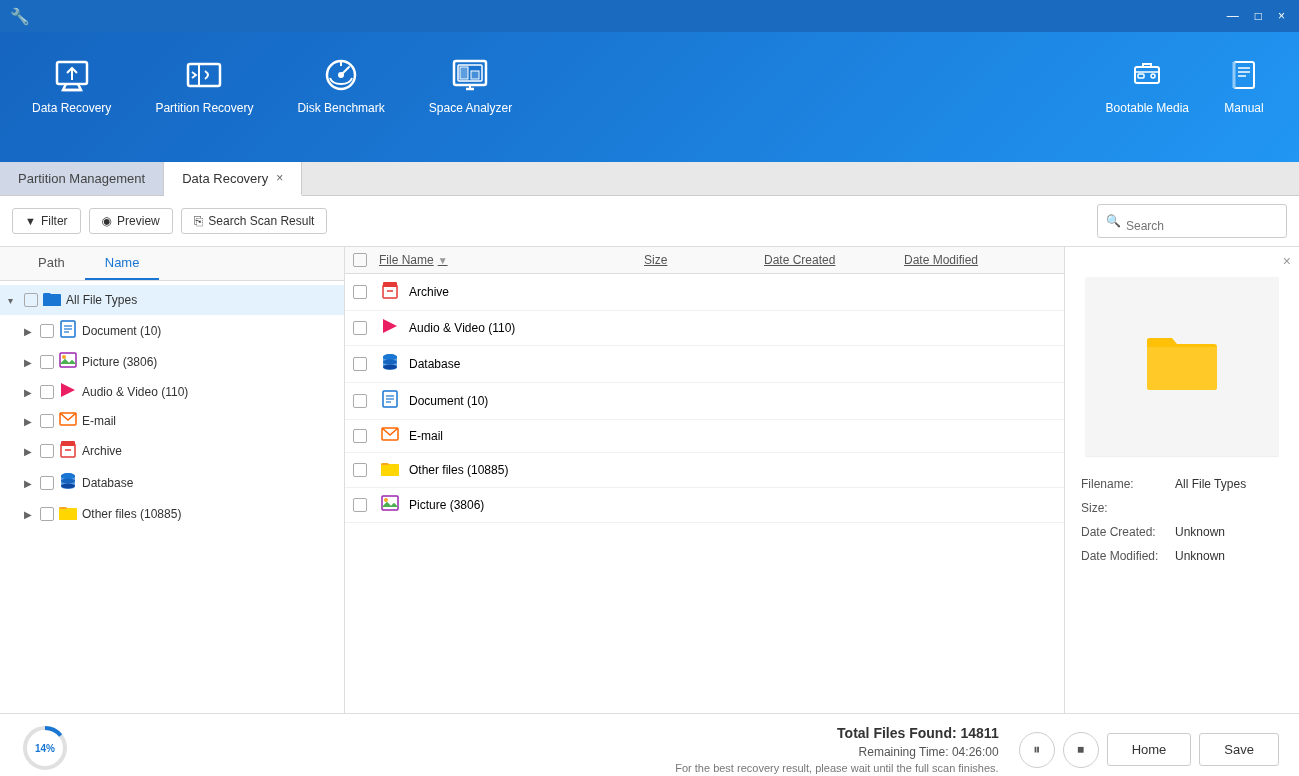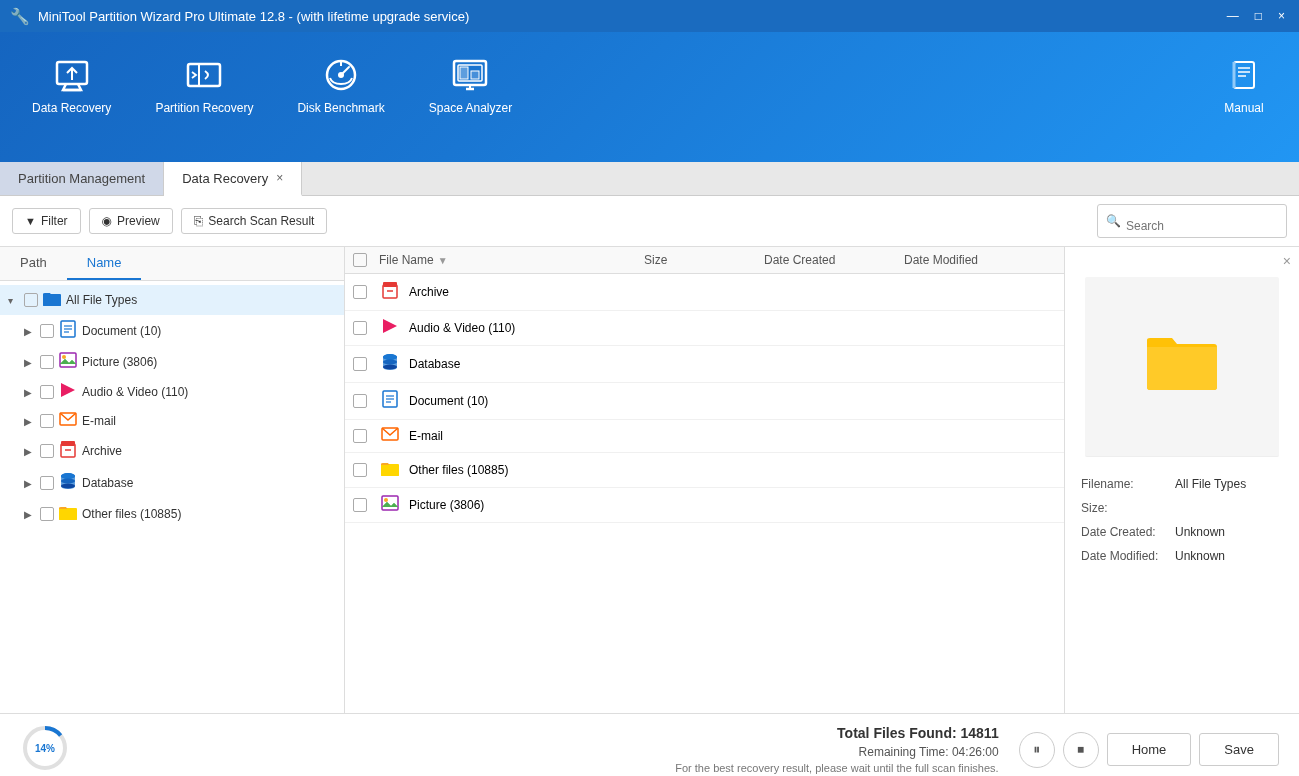--- a/index.html
+++ b/index.html
@@ -146,20 +146,21 @@
       width: 345px;
       border-right: 1px solid #ddd;
       display: flex;
       flex-direction: column;
       overflow: hidden;
     }
     .panel-tabs {
       display: flex;
       border-bottom: 1px solid #ddd;
       background: #f9f9f9;
+      padding-left: 18px;
     }
     .panel-tab {
       padding: 8px 20px;
       font-size: 13px;
       cursor: pointer;
       color: #555;
       border-bottom: 2px solid transparent;
     }
     .panel-tab.active { color: #1976d2; border-bottom: 2px solid #1976d2; font-weight: 500; }
     .tree-content { overflow-y: auto; flex: 1; padding: 4px 0; }
@@ -186,20 +187,21 @@
     }
     .file-table-header {
       display: flex;
       align-items: center;
       border-bottom: 1px solid #ddd;
       background: #f9f9f9;
       padding: 6px 0;
       font-size: 12px;
       color: #555;
       font-weight: 500;
+      text-decoration: underline;
     }
     .col-check { width: 30px; padding-left: 8px; }
     .col-name { flex: 2; padding-left: 4px; display: flex; align-items: center; gap: 4px; }
     .col-size { width: 120px; }
     .col-created { width: 140px; }
     .col-modified { width: 160px; }
     .file-list { flex: 1; overflow-y: auto; }
     .file-item {
       display: flex;
       align-items: center;
@@ -286,21 +288,20 @@
       cursor: pointer;
       color: #333;
     }
   </style>
 </head>
 <body>
 
 <div class="title-bar">
   <div class="title-bar-left">
     <span style="font-size:16px;">🔧</span>
-    <span>MiniTool Partition Wizard Pro Ultimate 12.8 - (with lifetime upgrade service)</span>
   </div>
   <div class="title-bar-controls">
     <span>—</span>
     <span>□</span>
     <span>×</span>
   </div>
 </div>
 
 <div class="header">
   <div class="header-tools">
@@ -347,20 +348,32 @@
           <line x1="15" y1="33" x2="23" y2="33" stroke="white" stroke-width="2.5"></line>
           <line x1="19" y1="29" x2="19" y2="33" stroke="white" stroke-width="2"></line>
           <rect x="9" y="11" width="8" height="12" fill="rgba(255,255,255,0.3)" stroke="white" stroke-width="1"></rect>
           <rect x="20" y="15" width="8" height="8" fill="rgba(255,255,255,0.2)" stroke="white" stroke-width="1"></rect>
         </svg>
       </div>
       <span class="tool-label">Space Analyzer</span>
     </div>
   </div>
   <div class="header-right">
+    <div class="header-right-item">
+      <div class="tool-icon">
+        <svg width="32" height="32" viewBox="0 0 32 32">
+          <rect x="4" y="8" width="24" height="16" rx="2" fill="none" stroke="white" stroke-width="2"></rect>
+          <line x1="4" y1="13" x2="28" y2="13" stroke="white" stroke-width="1.5"></line>
+          <rect x="7" y="15" width="6" height="4" rx="1" fill="none" stroke="white" stroke-width="1.5"></rect>
+          <circle cx="22" cy="17" r="2" fill="none" stroke="white" stroke-width="1.5"></circle>
+          <path d="M12 8 L12 5 L20 5 L20 8" fill="none" stroke="white" stroke-width="2"></path>
+        </svg>
+      </div>
+      <span class="tool-label">Bootable Media</span>
+    </div>
     <div class="header-right-item">
       <div class="tool-icon">
         <svg width="32" height="32" viewBox="0 0 32 32">
           <rect x="6" y="3" width="20" height="26" rx="2" fill="none" stroke="white" stroke-width="2"></rect>
           <line x1="10" y1="9" x2="22" y2="9" stroke="white" stroke-width="1.5"></line>
           <line x1="10" y1="13" x2="22" y2="13" stroke="white" stroke-width="1.5"></line>
           <line x1="10" y1="17" x2="18" y2="17" stroke="white" stroke-width="1.5"></line>
           <line x1="6" y1="3" x2="6" y2="29" stroke="#90caf9" stroke-width="3"></line>
         </svg>
       </div>

